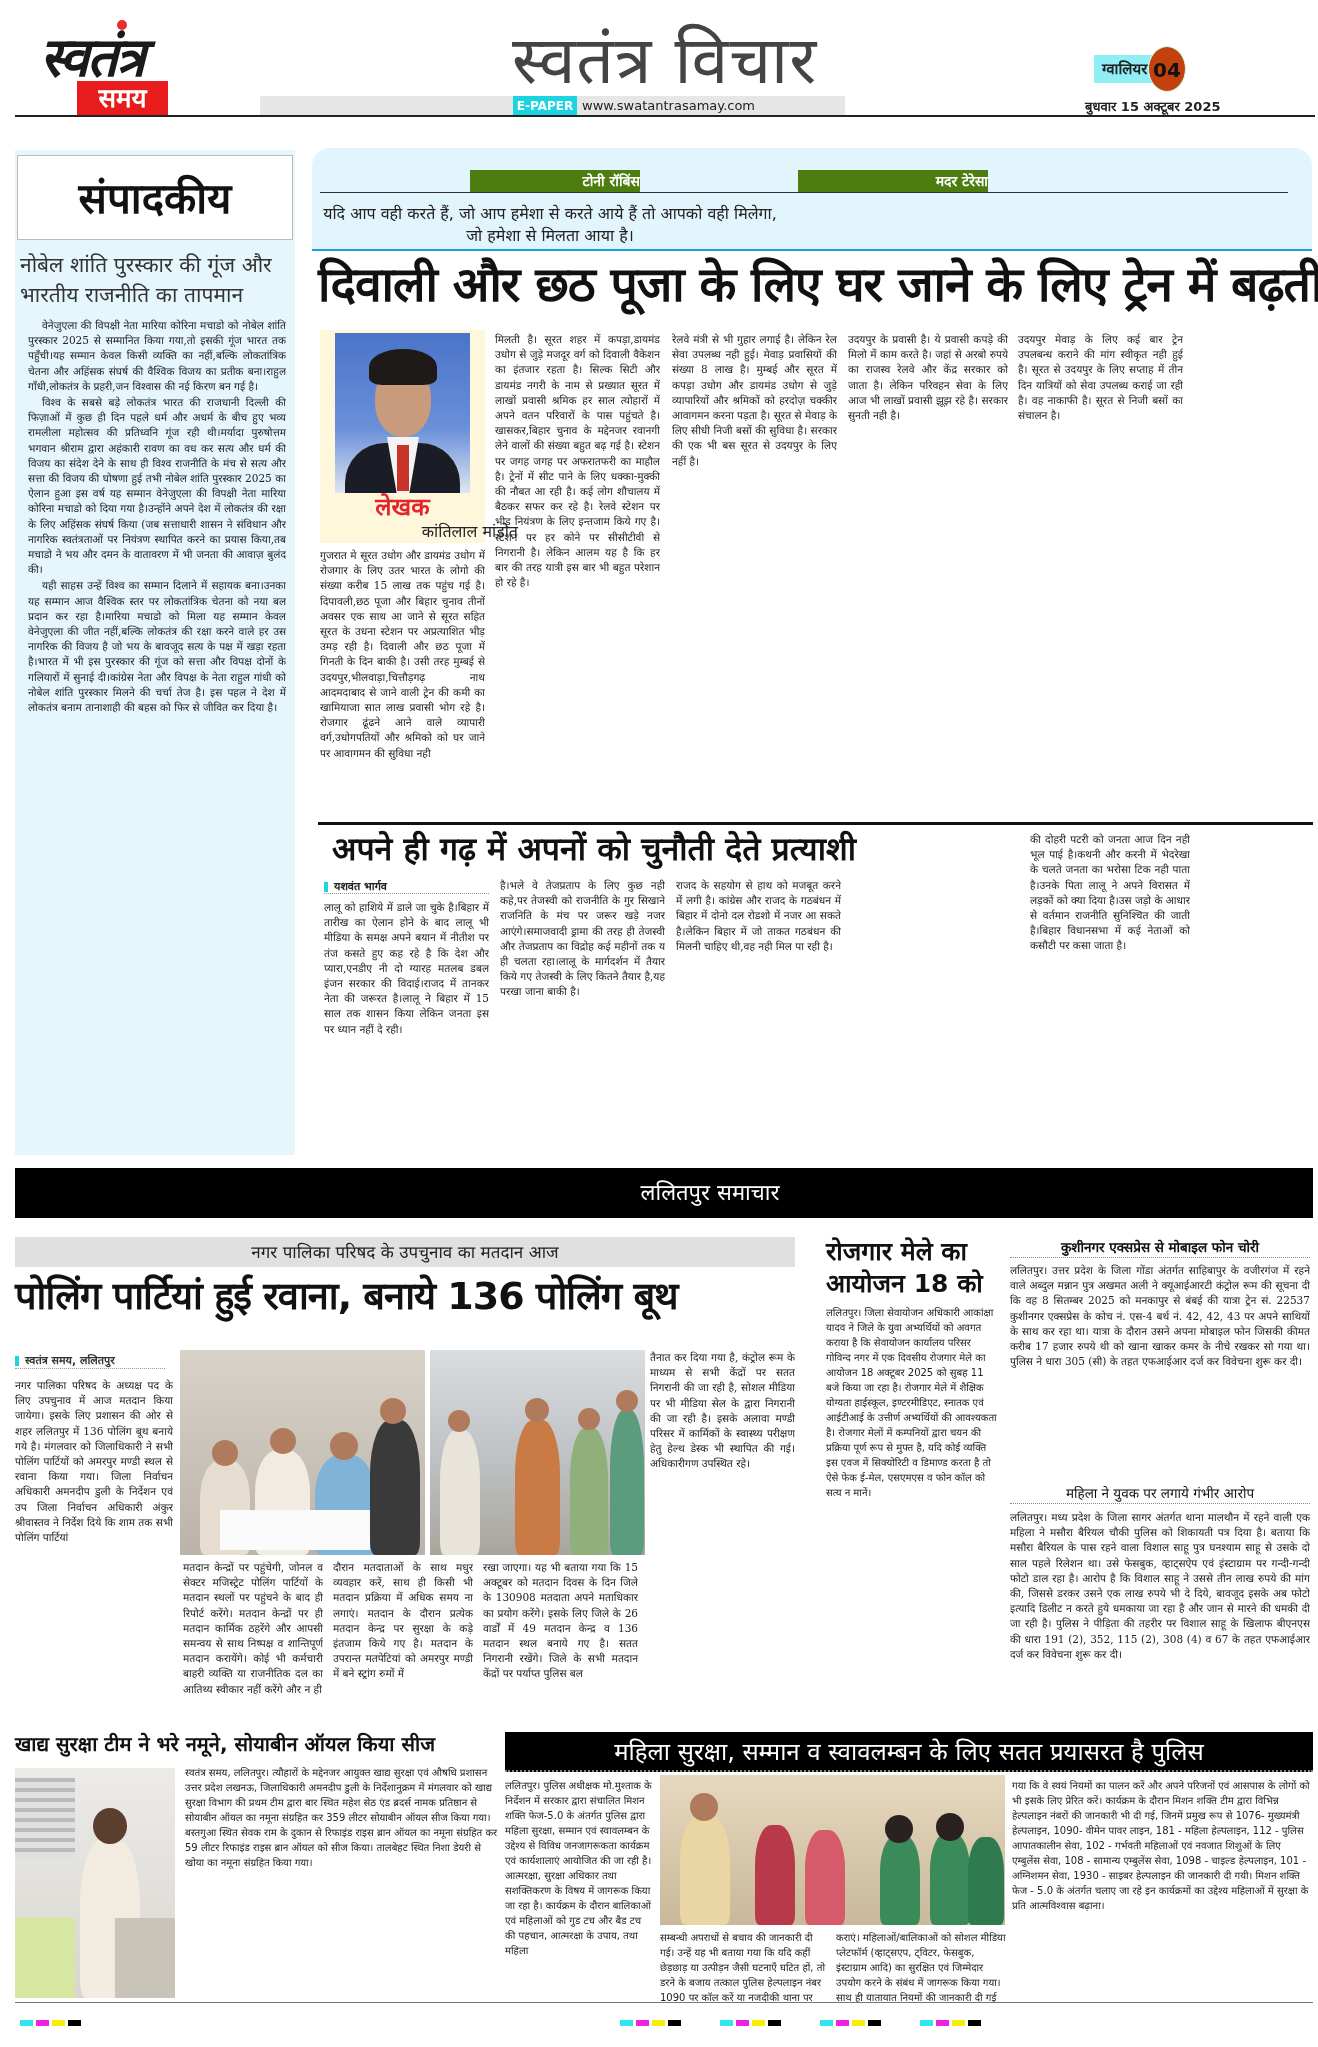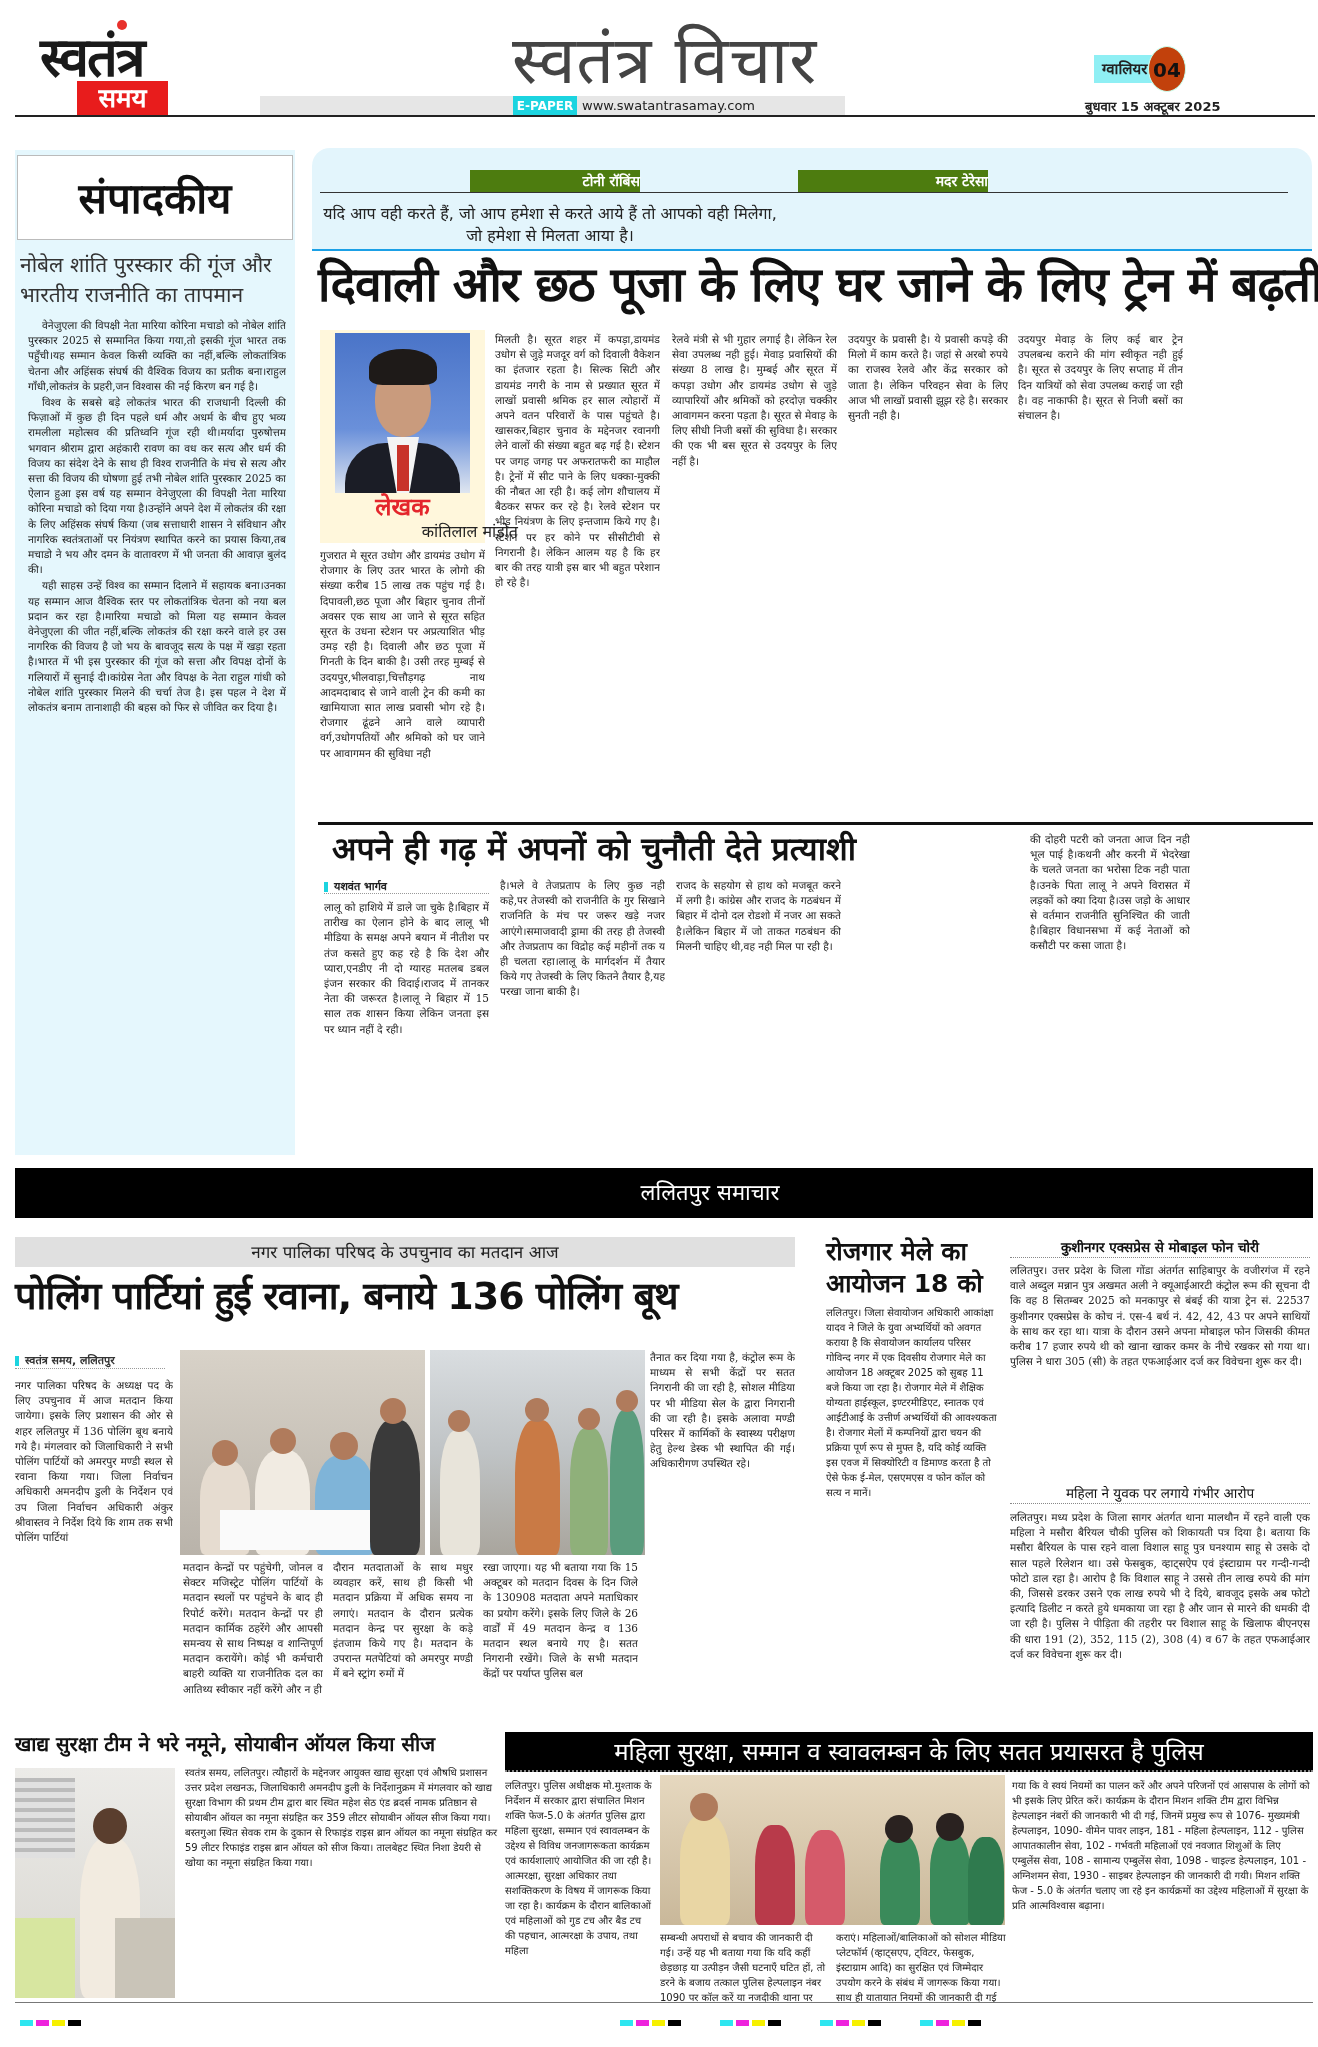--- a/index.html
+++ b/index.html
@@ -4,21 +4,21 @@
 <style>
   * { box-sizing: border-box; margin: 0; padding: 0; }
   body { width: 1318px; height: 2047px; background: #ffffff; font-family: "DejaVu Sans", sans-serif; color: #1a1a1a; position: relative; overflow: hidden; }
   .abs { position: absolute; }
   .serif { font-family: "DejaVu Serif", serif; }
   .body-text { font-size: 10.5px; line-height: 15.2px; text-align: justify; color: #222; overflow: hidden; }
   .body-text p { text-indent: 14px; margin-bottom: 1px; }
   .col { position: absolute; overflow: hidden; }
 
   
-  #logo-top { left: 40px; top: 28px; font-size: 54px; font-weight: 900; letter-spacing: -2px; color: #1a1a1a; line-height: 60px; }
+  #logo-top { left: 40px; top: 28px; font-size: 54px; font-weight: 900; letter-spacing: -2px; color: #1a1a1a; line-height: 60px; font-style: italic; }
   #logo-dot { left: 117px; top: 20px; width: 10px; height: 10px; border-radius: 50%; background: #e8302b; }
   #logo-bottom { left: 77px; top: 81px; width: 91px; height: 34px; background: #e81c1c; color: #fff; font-size: 26px; font-weight: 900; text-align: center; line-height: 34px; }
   #mast-rule { left: 15px; top: 115px; width: 1300px; height: 2px; background: #222; }
   #title-main { left: 512px; top: 22px; font-size: 66px; font-weight: 400; color: #444; line-height: 78px; letter-spacing: 1px; }
   #title-bar { left: 260px; top: 96px; width: 585px; height: 20px; background: #e6e6e6; }
   #epaper-badge { left: 513px; top: 96px; width: 64px; height: 20px; background: #1cd4e0; color: #fff; font-size: 12px; font-weight: bold; text-align: center; line-height: 20px; }
   #site-url { left: 582px; top: 96px; font-size: 13px; color: #222; line-height: 20px; }
   #city-badge { left: 1094px; top: 55px; width: 84px; height: 28px; background: #8feff4; font-size: 15px; font-weight: bold; line-height: 28px; padding-left: 8px; color:#222; }
   #page-num { left: 1148px; top: 46px; width: 38px; height: 46px; border-radius: 50%; background: #c2410c; border:1px solid #cfe; font-size: 20px; font-weight: bold; text-align: center; line-height: 46px; color:#111; }
   #date-line { left: 1085px; top: 97px; font-size: 13px; font-weight: bold; color: #222; }

